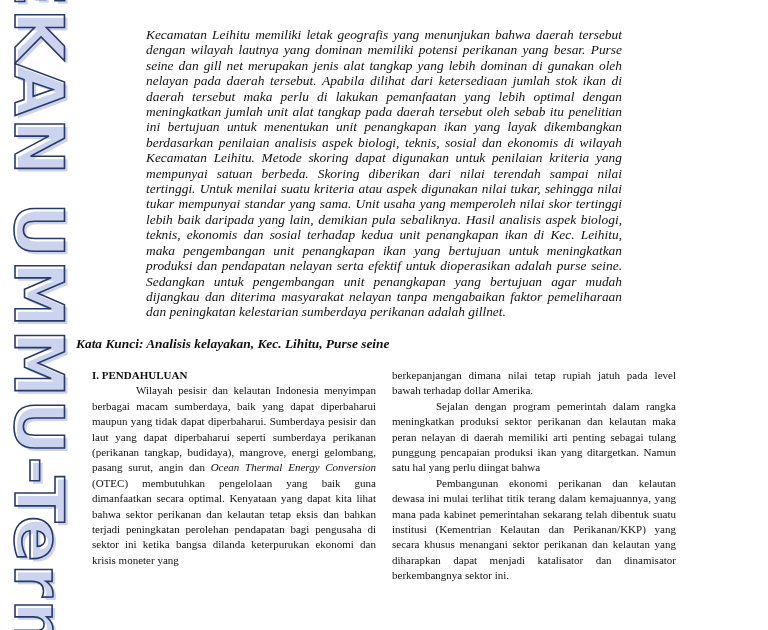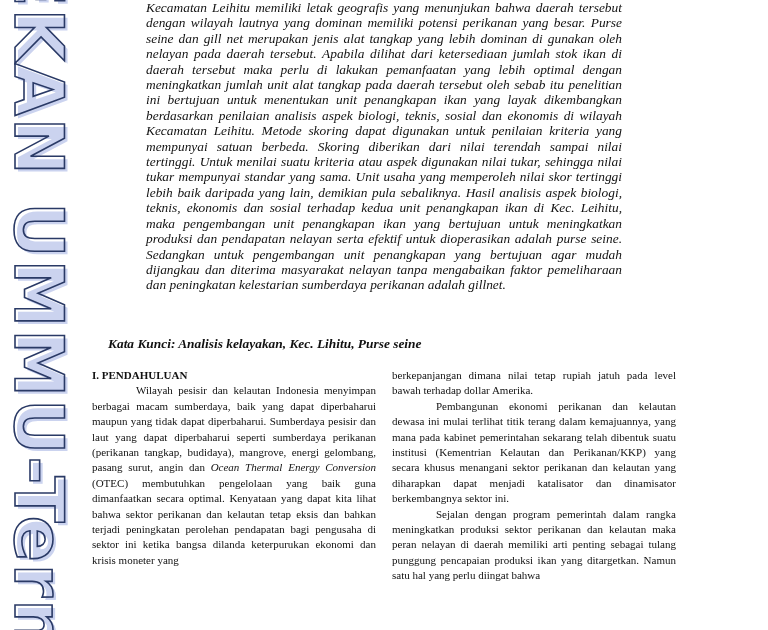--- a/index.html
+++ b/index.html
@@ -35,32 +35,32 @@
       font-size: 68px;
       letter-spacing: 2px;
       line-height: 1;
       color: transparent;
       -webkit-text-stroke: 1.6px #2a3a66;
       text-shadow: 3px -3px 0 rgba(160, 175, 225, 0.55);
     }
     .abstract {
       position: absolute;
       left: 146px;
-      top: 0;
+      top: 27px;
       width: 476px;
       font-size: 13.4px;
       line-height: 15.4px;
       font-style: italic;
       text-align: justify;
       text-align-last: left;
     }
     .abstract p { margin: 0; }
     .keywords {
       position: absolute;
-      left: 108px;
+      left: 76px;
       top: 336px;
       font-size: 13.4px;
       font-weight: bold;
       font-style: italic;
       white-space: nowrap;
     }
     .col {
       position: absolute;
       top: 368px;
       width: 284px;
@@ -92,15 +92,15 @@
 
 <div class="keywords">Kata Kunci: Analisis kelayakan, Kec. Lihitu, Purse seine</div>
 
 <div class="col col-left">
   <p class="heading">I. PENDAHULUAN</p>
   <p class="indent"><span>Wilayah pesisir dan kelautan Indonesia menyimpan berbagai macam sumberdaya, baik yang dapat diperbaharui maupun yang tidak dapat diperbaharui.  Sumberdaya pesisir dan laut yang dapat diperbaharui seperti sumberdaya perikanan (perikanan tangkap, budidaya), mangrove, energi gelombang, pasang surut, angin dan </span><span class="em">Ocean Thermal Energy Conversion</span><span> (OTEC) membutuhkan pengelolaan yang baik guna dimanfaatkan secara optimal.  Kenyataan yang dapat kita lihat bahwa sektor perikanan dan kelautan tetap eksis dan bahkan terjadi peningkatan perolehan pendapatan bagi pengusaha di sektor ini ketika bangsa dilanda keterpurukan ekonomi dan krisis moneter yang</span></p>
 </div>
 
 <div class="col col-right">
   <p>berkepanjangan dimana nilai tetap rupiah jatuh pada level bawah terhadap dollar Amerika.</p>
+  <p class="indent">Sejalan dengan program pemerintah dalam rangka meningkatkan produksi sektor perikanan dan kelautan maka peran nelayan di daerah memiliki arti penting sebagai tulang punggung pencapaian produksi ikan yang ditargetkan. Namun satu hal yang perlu diingat bahwa</p>
   <p class="indent">Pembangunan ekonomi perikanan dan kelautan dewasa ini mulai terlihat titik terang dalam kemajuannya, yang mana pada kabinet pemerintahan sekarang telah dibentuk suatu institusi (Kementrian Kelautan dan Perikanan/KKP) yang secara khusus menangani sektor perikanan dan kelautan yang diharapkan dapat menjadi katalisator dan dinamisator berkembangnya sektor ini.</p>
-  <p class="indent">Sejalan dengan program pemerintah dalam rangka meningkatkan produksi sektor perikanan dan kelautan maka peran nelayan di daerah memiliki arti penting sebagai tulang punggung pencapaian produksi ikan yang ditargetkan. Namun satu hal yang perlu diingat bahwa</p>
 </div>
 
 </body></html>

